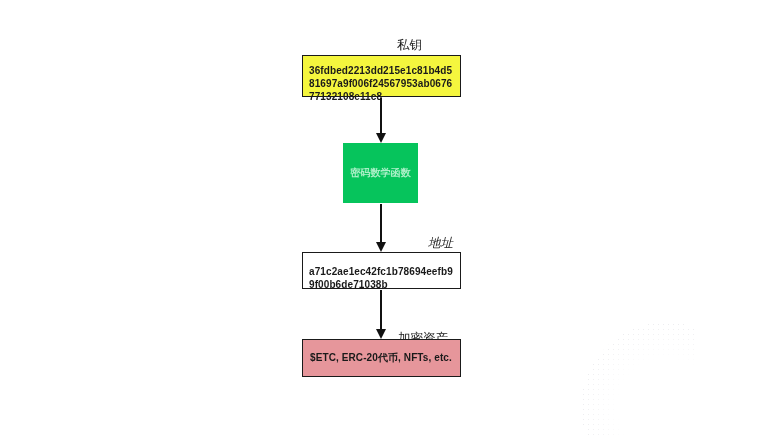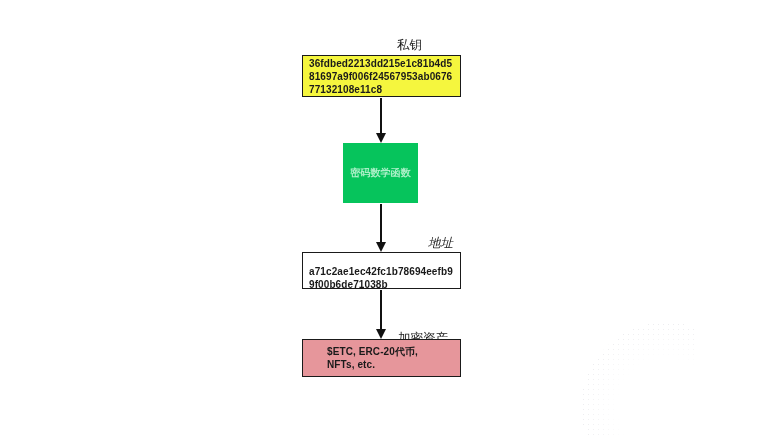--- a/index.html
+++ b/index.html
@@ -19,42 +19,42 @@
     border: 1.5px solid #1a1a1a;
     font-size: 10px;
     font-weight: 600;
     line-height: 1.32;
     color: #1a1a1a;
     letter-spacing: 0.1px;
   }
   .box-private {
     left: 302px; top: 55px; width: 159px; height: 42px;
     background: #f5f63e;
-    padding: 1px 6px;
+    padding: 8px 6px;
     word-break: break-all;
   }
   .box-function {
     left: 343px; top: 143px; width: 75px; height: 60px;
     background: #06c45c;
     border: none;
     display: flex; align-items: center; justify-content: center;
     color: #a9efc6;
     text-align: center;
   }
   .box-address {
     left: 302px; top: 252px; width: 159px; height: 37px;
     background: #ffffff;
     padding: 12px 6px;
     word-break: break-all;
   }
   .box-assets {
     left: 302px; top: 339px; width: 159px; height: 38px;
     background: #e6969b;
     display: flex; align-items: center;
-    padding: 0 24px;
+    padding: 0 7px;
   }
 
   
   .node-label {
     position: absolute;
     font-size: 12.5px;
     font-weight: 500;
     color: #1f1f1f;
     white-space: nowrap;
   }

